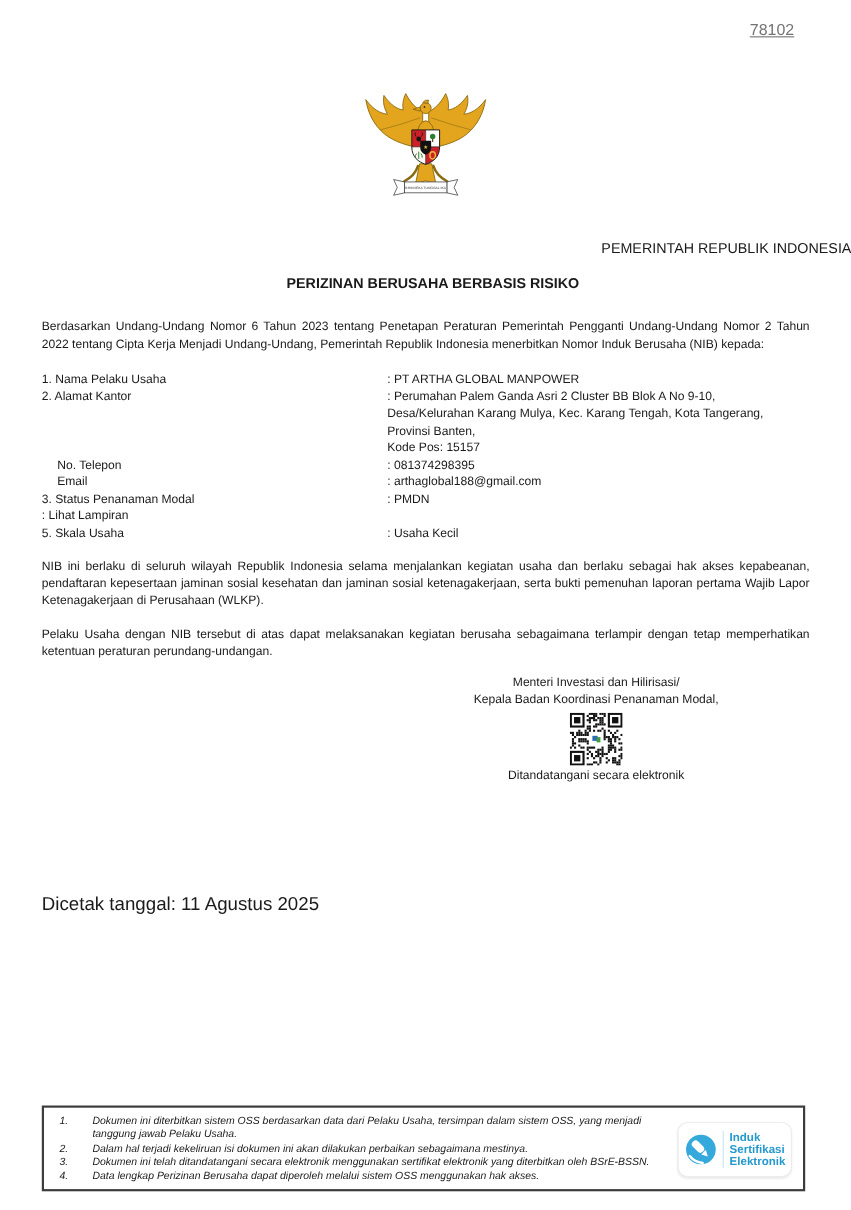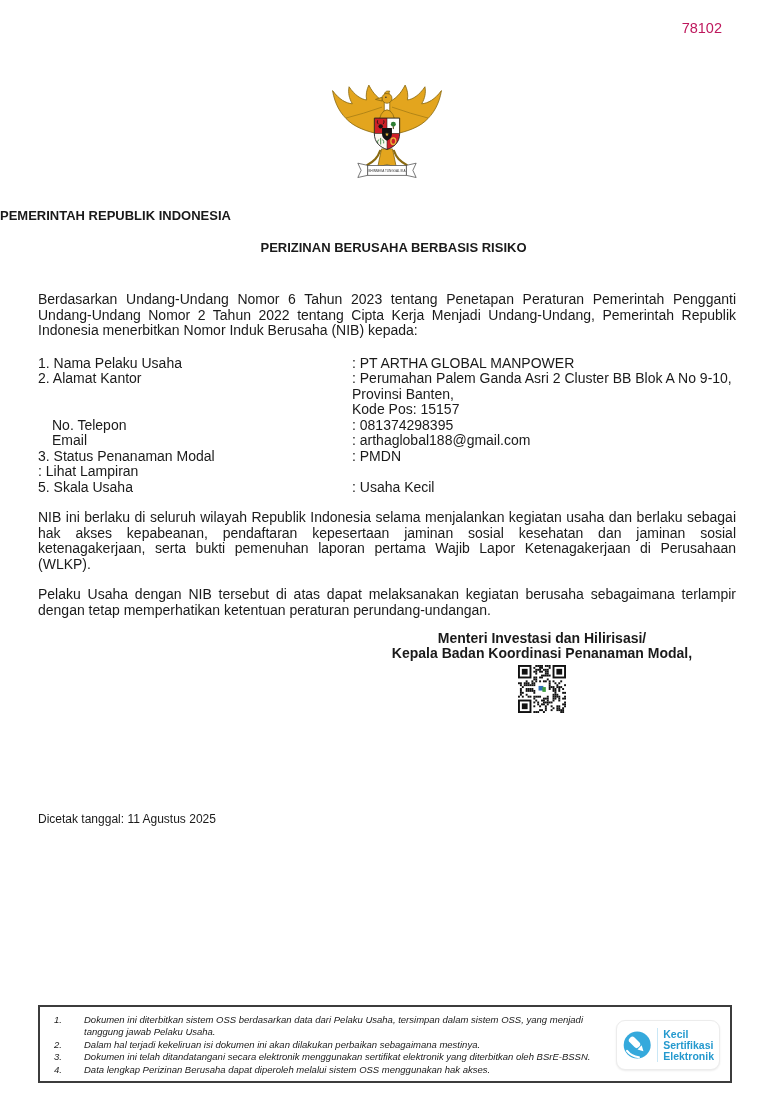--- a/index.html
+++ b/index.html
@@ -6,38 +6,38 @@
     --gold:#E3A51E; --gold_dark:#8a6a10; --shield_red:#CE2028;
     --tree_green:#2E7D32; --logo_blue:#35A9DC; --logo_text_blue:#2499CE;
     --ink:#1a1a1a;
   }
   html,body{margin:0;padding:0;background:#ffffff;}
   .page{
     position:relative; width:774px; height:1100px; margin:0 auto;
     background:#fff; overflow:hidden;
     font-family:"Liberation Sans", sans-serif; color:var(--ink);
   }
-  .doc-number{position:absolute; top:20px; right:52px; font-size:14.5px; color:#be185d;}
+  .doc-number{position:absolute; top:20px; right:52px; font-size:14.5px; color:#737373;text-decoration:underline;}
   .emblem{margin:84px auto 0; width:116px; height:110px;}
-  .gov-title{text-align:left; margin-top:14px; font-weight:bold; font-size:13px;}
+  .gov-title{text-align:right; margin-top:24px; font-weight:normal; font-size:13px;}
   .license-title{text-align:center; margin-top:17px; font-weight:bold; font-size:13px; line-height:16px;padding-left:13px;}
-  .content{margin:36px 38px 0; font-size:14px; line-height:15.5px;}
+  .content{margin:24px 38px 0; font-size:11px; line-height:15.5px;}
   .jp{text-align:justify; margin:0;}
   .fields{margin-top:17px;}
   .frow{display:flex;gap:12px;}
   .flabel-col{flex:0 0 302px; width:302px;}
   .fvals{flex:1;}
   .sub{padding-left:14px;}
   .flabel2{padding-left:14px;}
   .mt15{margin-top:15px;}
   .issued{margin-top:15px;}
   .signature{width:360px; margin:13px 14px 0 auto; text-align:center;}
-  .sig-bold{font-weight:bold; line-height:15px;}
+  .sig-bold{font-weight:normal; line-height:15px;}
   .qr{width:48px; height:48px; margin:4px auto 2px; display:block;}
-  .printed{position:absolute; top:812px; left:38px; font-size:12px;}
+  .printed{position:absolute; top:812px; left:38px; font-size:17px;}
   .footer-box{
     position:absolute; left:38px; top:1005px; width:694px; height:78px;
     border:2px solid #3c3c3c; box-sizing:border-box;
   }
   .notes{margin:7px 0 0 14px; font-style:italic; font-size:9.5px; line-height:12.4px; width:562px;}
   .note{display:flex;}
   .note-num{flex:0 0 30px; width:30px;}
   .note-text{flex:1;}
   .logo-card{
     position:absolute; right:10px; top:13px; width:104px; height:50px;
@@ -129,20 +129,21 @@
       <div class="frow">
         <div class="flabel-col">1. Nama Pelaku Usaha</div>
         <div class="fvals">
             <div>: PT ARTHA GLOBAL MANPOWER</div>
           </div>
       </div>
       <div class="frow">
         <div class="flabel-col">2. Alamat Kantor</div>
         <div class="fvals">
           <div>: Perumahan Palem Ganda Asri 2 Cluster BB Blok A No 9-10,</div>
+          <div>Desa/Kelurahan Karang Mulya, Kec. Karang Tengah, Kota Tangerang,</div>
           <div>Provinsi Banten,</div>
           <div>Kode Pos: 15157</div>
         </div>
       </div>
       <div class="frow">
         <div class="flabel-col">
             <div class="sub">No. Telepon</div>
           </div>
         <div class="fvals">
             <div>: 081374298395</div>
@@ -363,20 +364,21 @@
           <rect x="33.120000000000005" y="0" width="12.88" height="12.88" fill="#111"></rect>
           <rect x="34.96" y="1.84" width="9.200000000000001" height="9.200000000000001" fill="#fff"></rect>
           <rect x="36.800000000000004" y="3.68" width="5.5200000000000005" height="5.5200000000000005" fill="#111"></rect>
           <rect x="0" y="33.120000000000005" width="12.88" height="12.88" fill="#111"></rect>
           <rect x="1.84" y="34.96" width="9.200000000000001" height="9.200000000000001" fill="#fff"></rect>
           <rect x="3.68" y="36.800000000000004" width="5.5200000000000005" height="5.5200000000000005" fill="#111"></rect>
           <rect x="18.400000000000002" y="18.400000000000002" width="9.200000000000001" height="9.200000000000001" fill="#fff"></rect>
           <rect x="19.688" y="20.056" width="4.6000000000000005" height="4.416" fill="#2e6db4"></rect>
           <rect x="23.368" y="21.16" width="3.3120000000000003" height="4.6000000000000005" fill="#3f9e3f"></rect>
         </svg>
+      <div>Ditandatangani secara elektronik</div>
     </div>
   </div>
 
   <div class="printed">Dicetak tanggal: 11 Agustus 2025</div>
 
   <div class="footer-box">
     <div class="notes">
       <div class="note">
         <span class="note-num">1.</span>
         <span class="note-text">Dokumen ini diterbitkan sistem OSS berdasarkan data dari Pelaku Usaha, tersimpan dalam sistem OSS, yang menjadi tanggung jawab Pelaku Usaha.</span>
@@ -399,20 +401,20 @@
       <svg width="36" height="36" viewBox="0 0 36 36">
         <circle cx="18" cy="18" r="16" fill="var(--logo_blue)"></circle>
         <g transform="rotate(-45 18 18)">
           <rect x="14" y="6" width="8" height="15" rx="3.5" fill="#fff"></rect>
           <polygon points="14.5,22 21.5,22 18,28.5" fill="#fff"></polygon>
         </g>
         <path d="M6,25 Q11,31.5 20,32.5" stroke="#fff" stroke-width="2.6" fill="none" stroke-linecap="round"></path>
       </svg>
       <div class="logo-divider"></div>
       <div class="logo-text">
-        <div>Kecil</div>
+        <div>Induk</div>
         <div>Sertifikasi</div>
         <div>Elektronik</div>
       </div>
     </div>
   </div>
 
 </div>
 
 </body></html>

